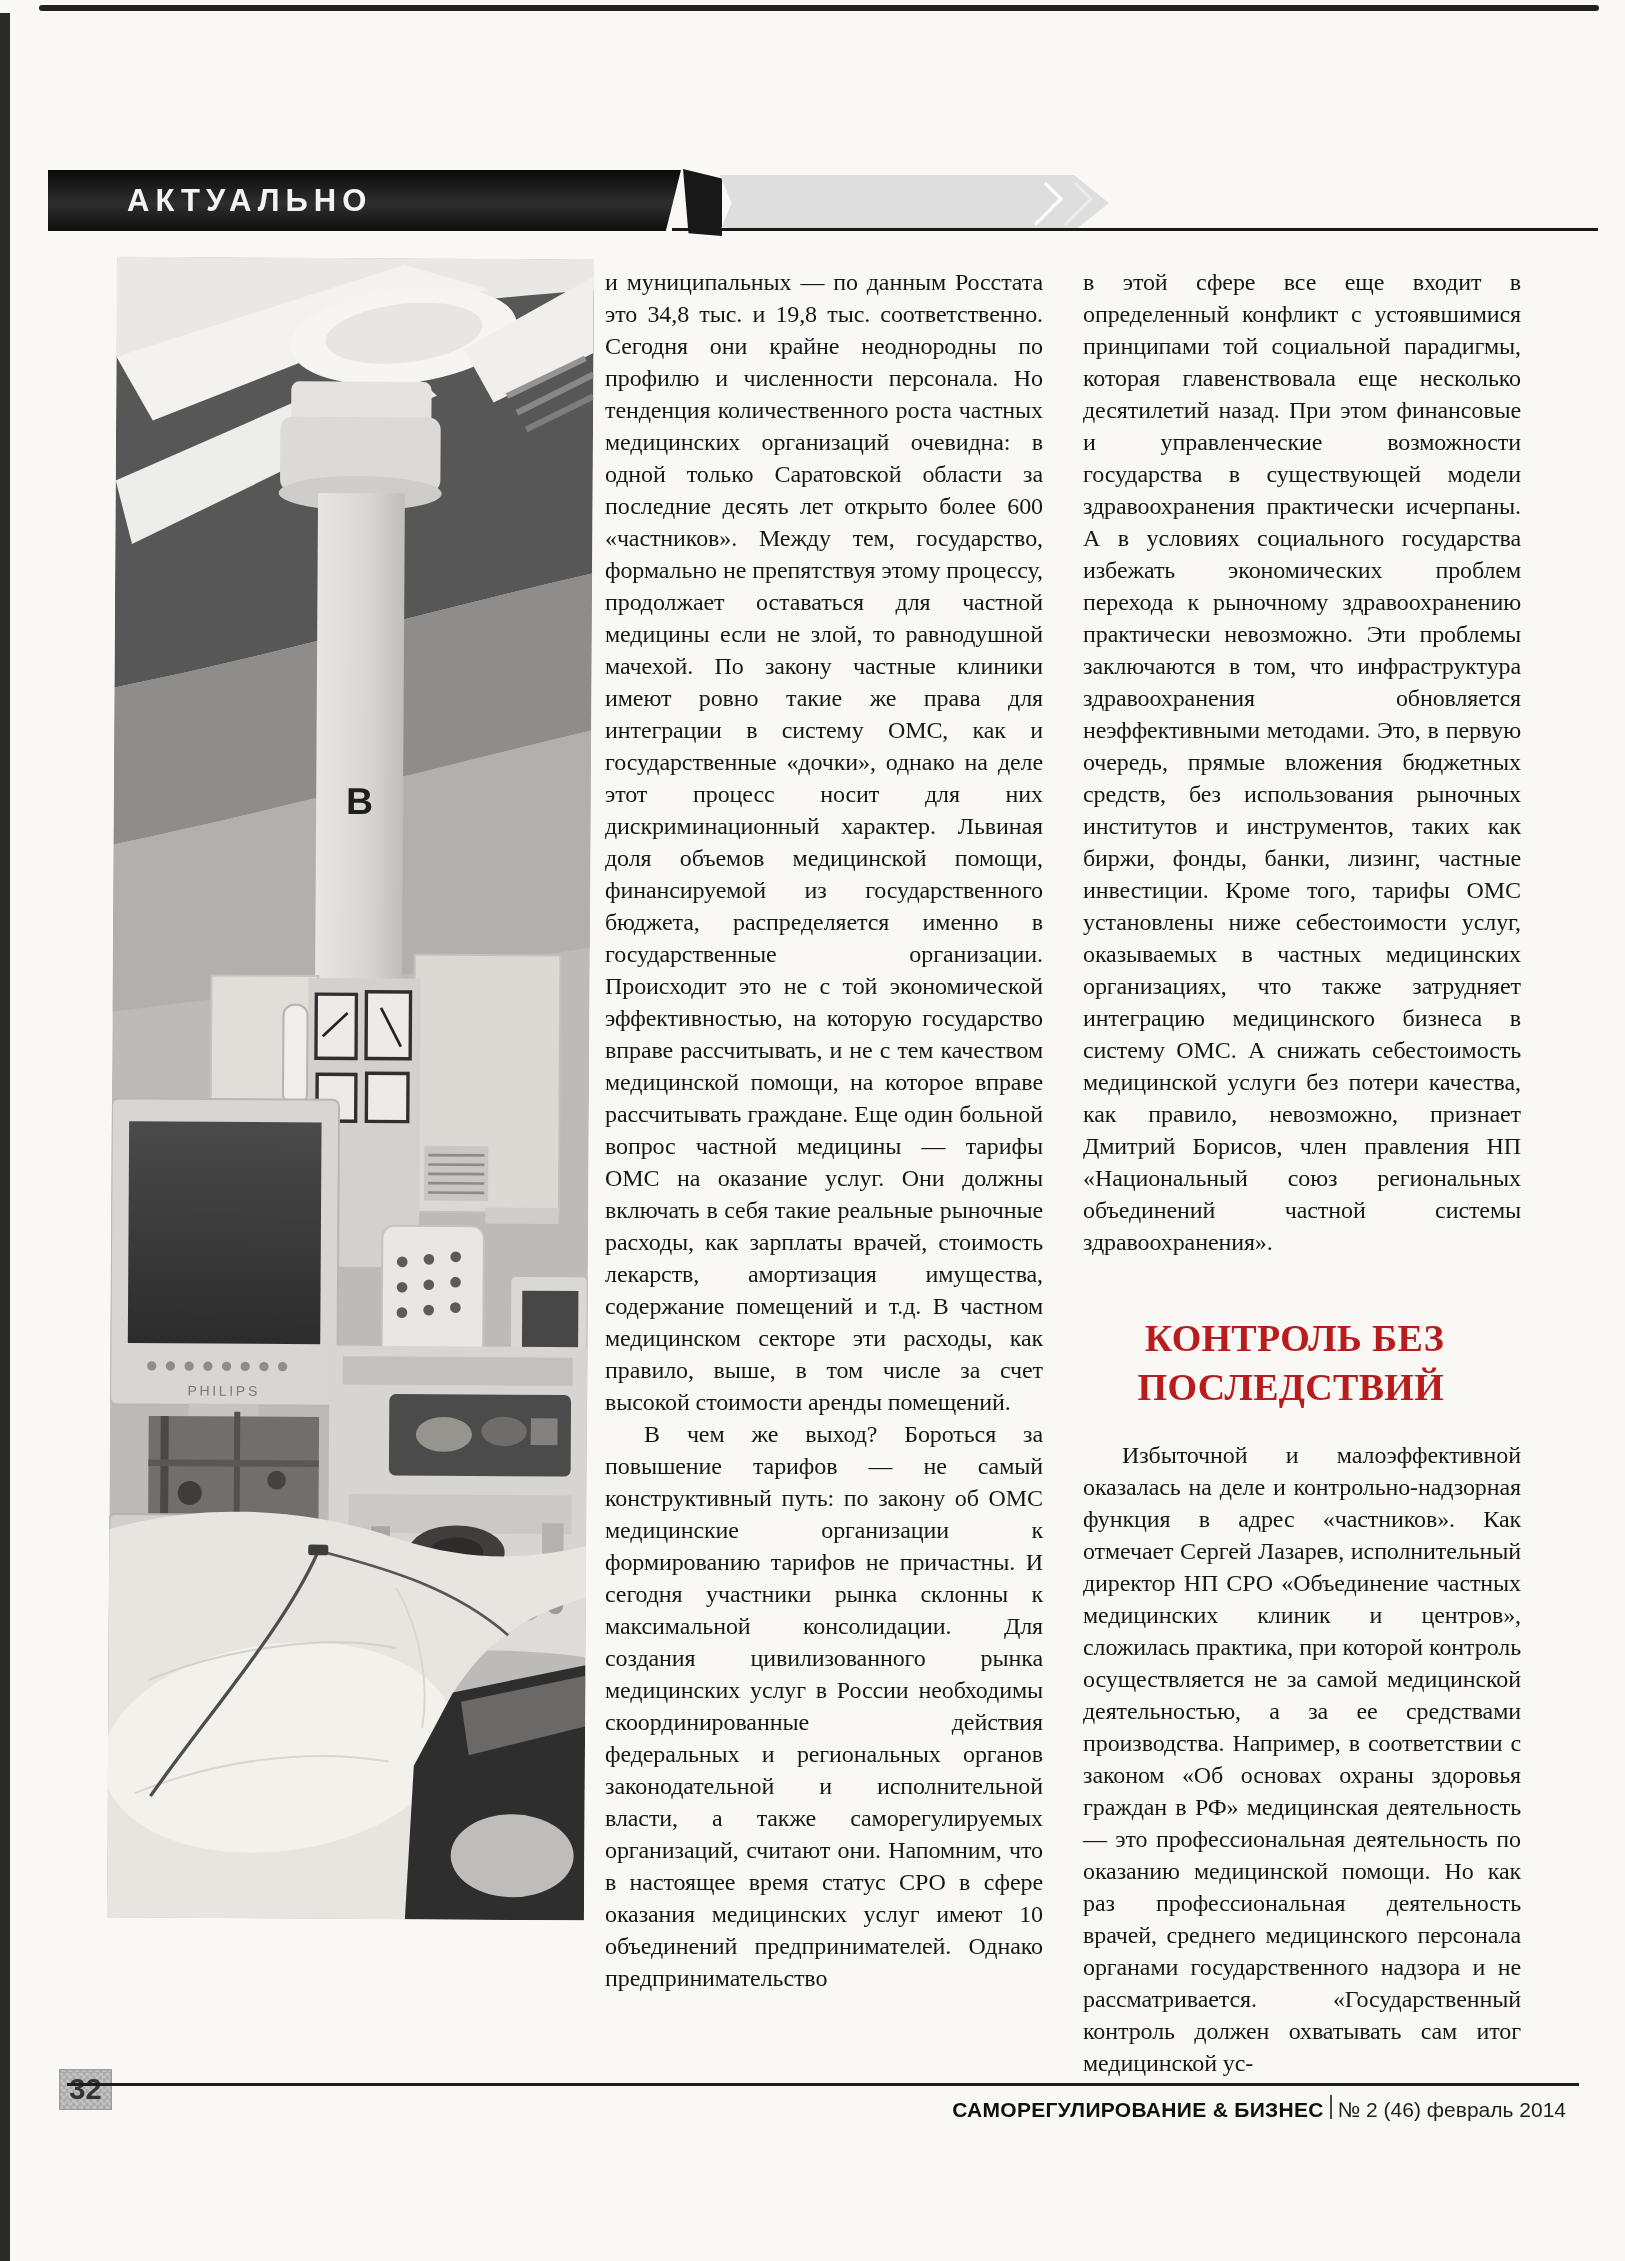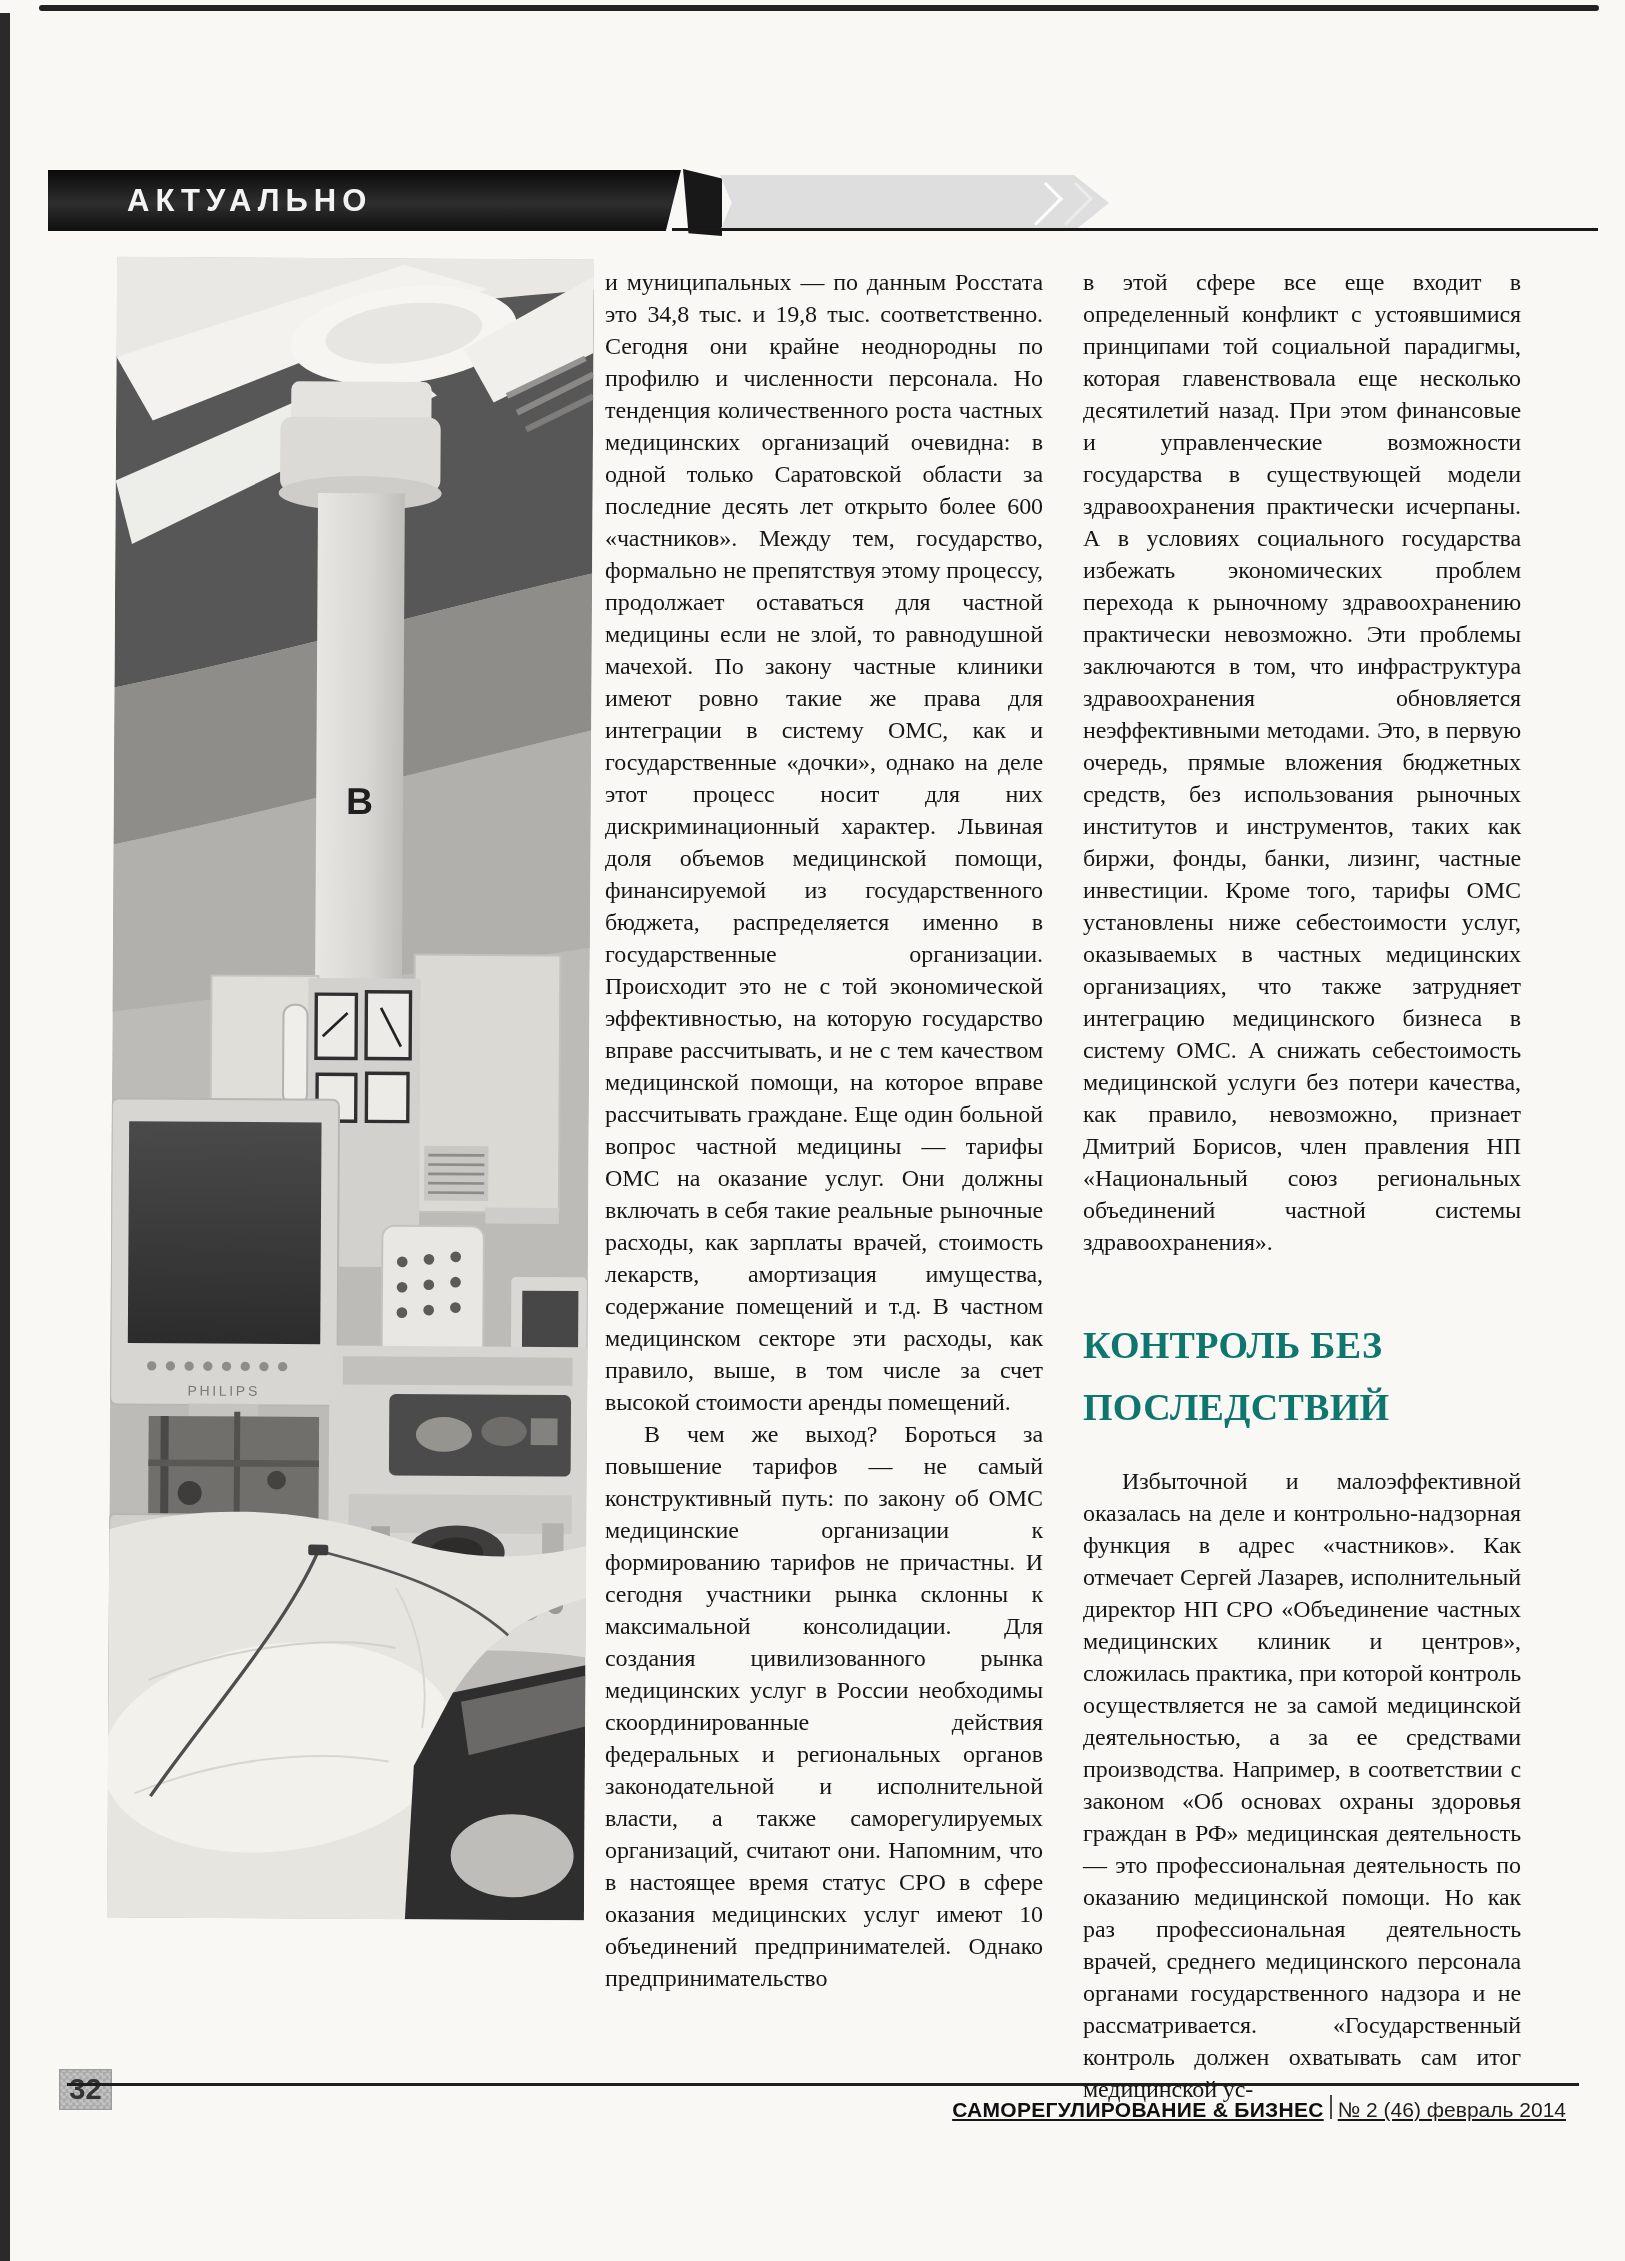--- a/index.html
+++ b/index.html
@@ -44,34 +44,34 @@
 
   
   .col{position:absolute;top:266px;width:438px;text-align:justify;
     font-size:24px;line-height:32px;letter-spacing:-0.1px;hyphens:auto;font-family:Liberation Serif, serif;}
   .col1{left:605px;}
   .col2{left:1083px;}
   .col p{margin:0;}
   .col p.indent{text-indent:39px;}
   .subhead{
     margin:56px 0 27px 0;width:361px;
-    font-size:38px;line-height:62px;font-weight:700;color:#0f766e;
-    letter-spacing:0.3px;text-align:left;
+    font-size:38px;line-height:49px;font-weight:700;color:#b91c1c;
+    letter-spacing:0.3px;text-align:right;
   }
 
   
   .page-num{
     position:absolute;left:59px;top:2069px;width:53px;height:41px;
     background:repeating-conic-gradient(#c3c3c3 0% 25%, #aaaaaa 0% 50%) 0 0/6.7px 6.7px;
     box-shadow:inset 0 0 0 1.3px #9d9d9d;
     display:flex;align-items:center;justify-content:center;
     font-size:29px;font-weight:700;color:#333;
   }
   .footer-line{position:absolute;left:67px;top:2083px;width:1512px;height:3.3px;background:#1d1d1d;}
-  .footer-meta{position:absolute;right:59px;top:2098px;display:flex;align-items:center;gap:6px;text-decoration:underline;}
+  .footer-meta{position:absolute;right:59px;top:2098px;display:flex;align-items:center;gap:6px;}
   .journal{font-size:21px;font-weight:700;letter-spacing:0.3px;color:#101010;white-space:nowrap;}
   .fsep{width:2px;height:24px;background:#4a4a4a;margin-top:-6.7px;}
   .issue{font-size:21px;color:#1d1d1d;white-space:nowrap;text-align:center;}
 </style>
 </head>
 <body>
 
 <div class="page">
 
   <div class="scan-top"></div>

